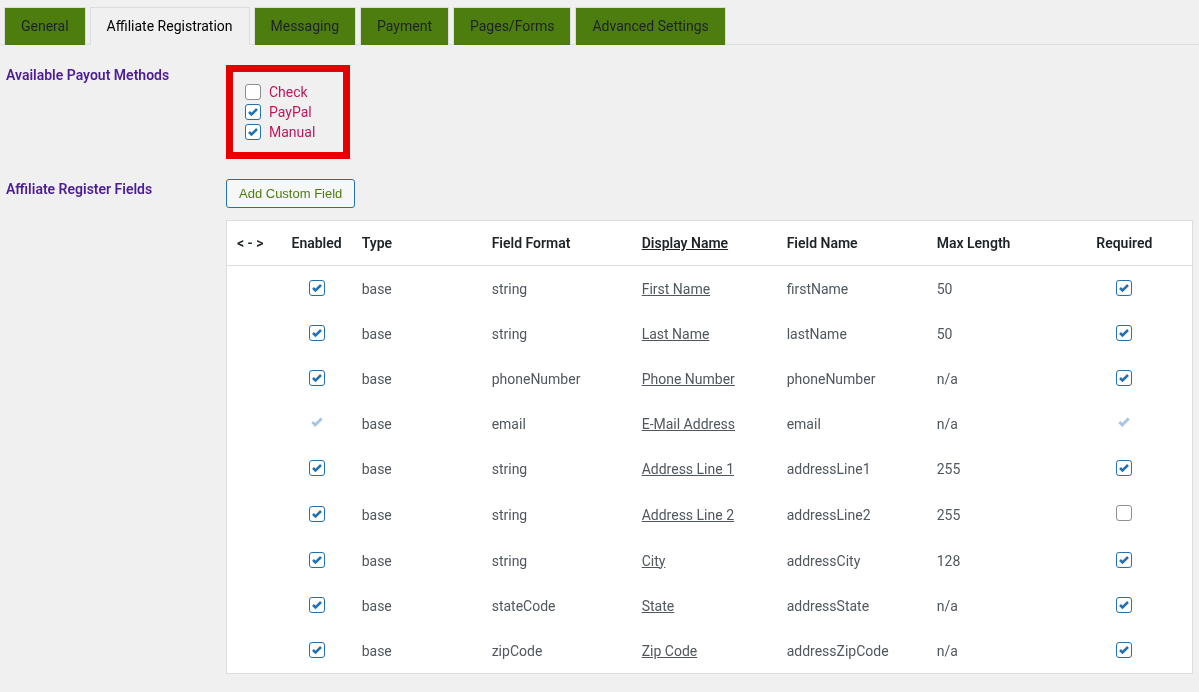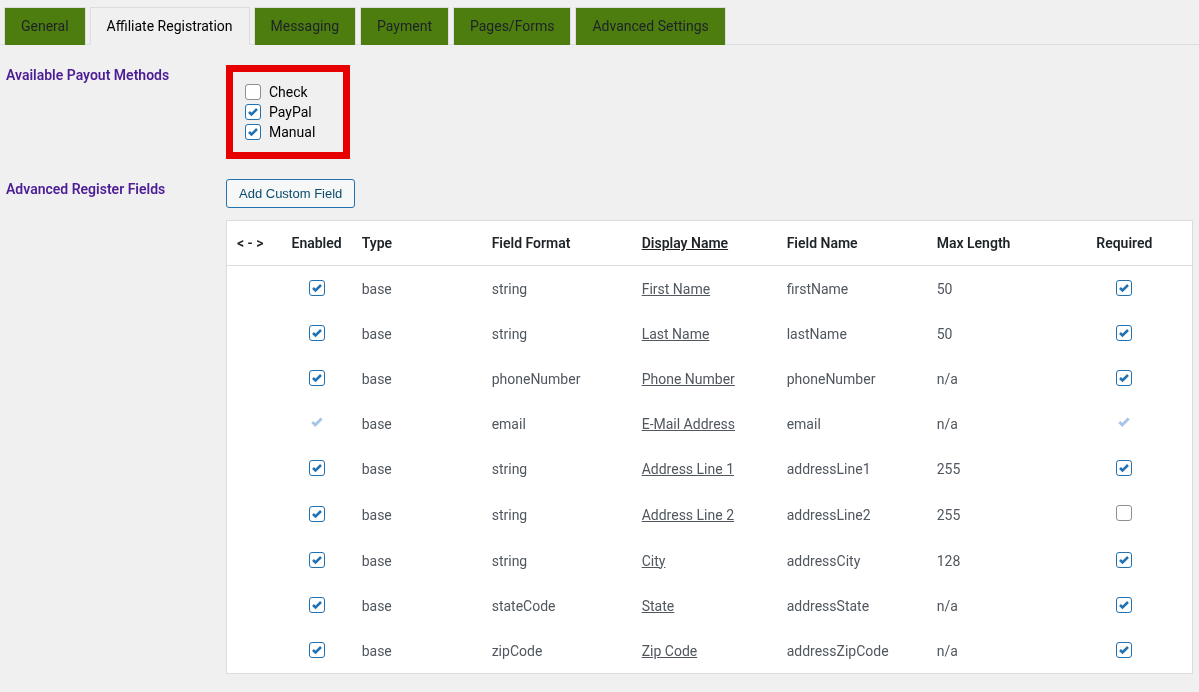--- a/index.html
+++ b/index.html
@@ -57,21 +57,21 @@
     .payout-box {
       border: 7px solid #e60000;
       padding: 10px 28px 10px 12px;
       display: inline-block;
     }
     .payout-item {
       display: flex;
       align-items: center;
       gap: 8px;
       font-size: 14px;
-      color: #000000;
+      color: #be185d;
       padding: 2px 0;
     }
     .checkbox {
       width: 16px;
       height: 16px;
       border: 1px solid #8c8f94;
       border-radius: 3px;
       background: #fff;
       display: inline-flex;
       align-items: center;
@@ -109,21 +109,21 @@
     .check-icon-only svg path {
       stroke: #a7c5e8;
       stroke-width: 2.5;
       fill: none;
     }
     .btn-secondary {
       display: inline-block;
       padding: 6px 12px;
       border: 1px solid #2271b1;
       background: #f6f7f7;
-      color: #0c4a6e;
+      color: #4d7c0f;
       border-radius: 3px;
       font-size: 13px;
       cursor: pointer;
     }
     .fields-table {
       margin-top: 12px;
       background: #fff;
       border: 1px solid #dcdcde;
       width: 100%;
       border-collapse: collapse;
@@ -197,21 +197,21 @@
                 <path d="M2 6l2.5 2.5L10 3"></path>
               </svg>
           </span>
           <span>Manual</span>
         </label>
       </div>
     </div>
   </div>
 
   <div class="form-row">
-    <div class="form-label">Advanced Register Fields</div>
+    <div class="form-label">Affiliate Register Fields</div>
     <div class="form-control">
       <button class="btn-secondary">Add Custom Field</button>
 
       <table class="fields-table">
         <thead>
           <tr>
             <th>&lt; - &gt;</th>
             <th>Enabled</th>
             <th>Type</th>
             <th>Field Format</th>

